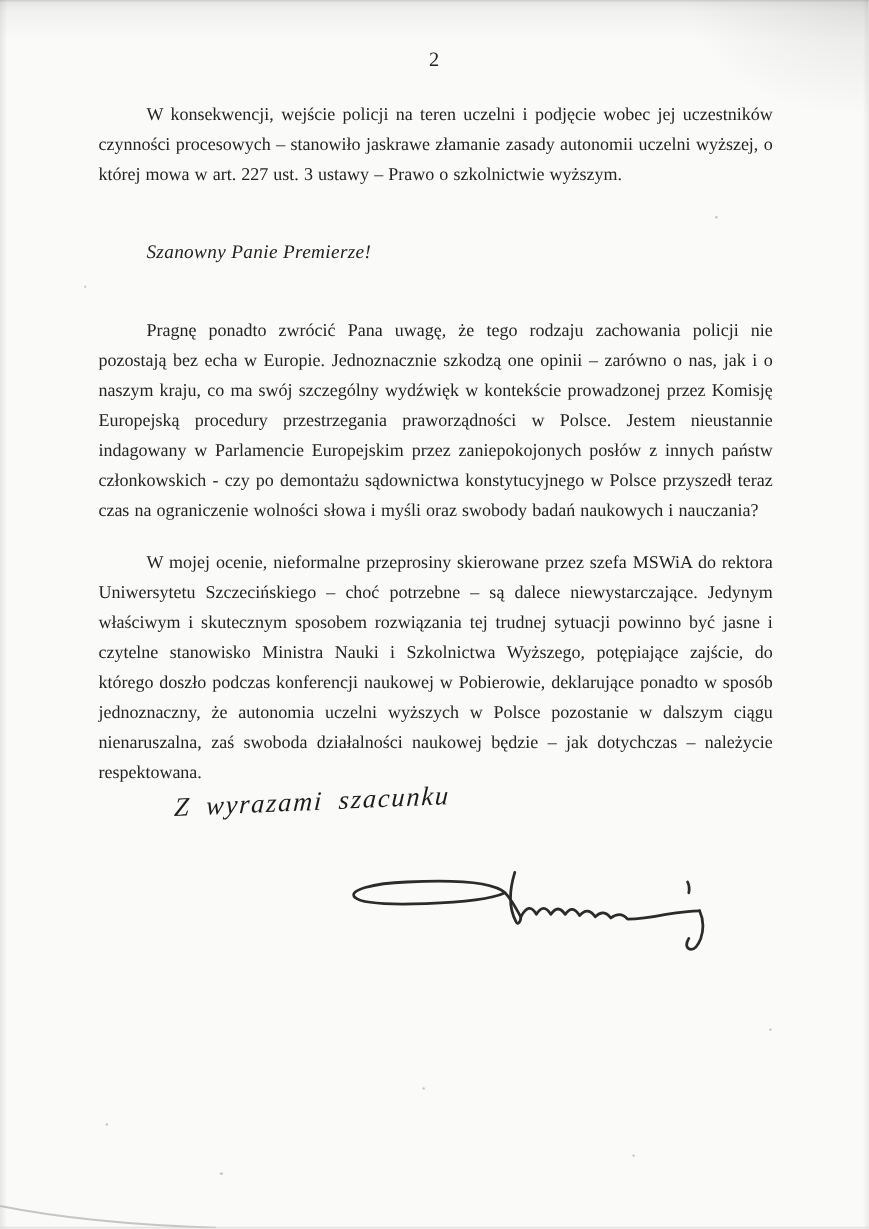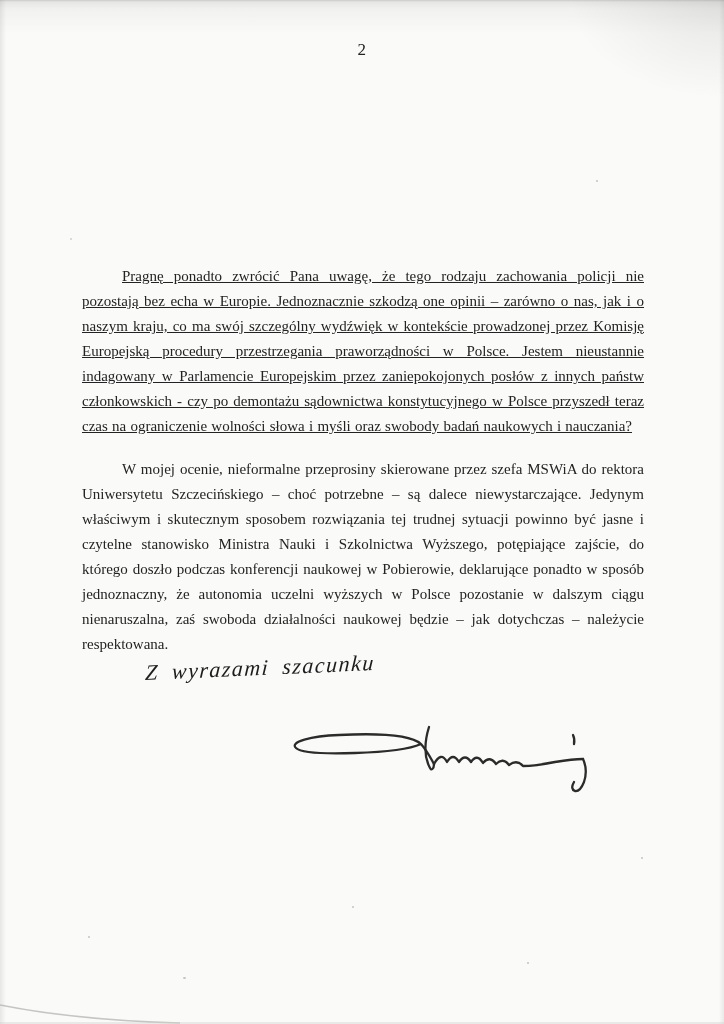--- a/index.html
+++ b/index.html
@@ -46,21 +46,21 @@
   }
   .p1 { top: 84px; }
   .salutation {
     position: absolute;
     left: 122px;
     top: 202px;
     font-size: 16px;
     font-style: italic;
     letter-spacing: 0.3px;
   }
-  .p2 { top: 264px; text-decoration: underline; }
+  .p2 { top: 264px; }
   .p3 { top: 446px; margin-top: 11px; }
   .closing-handwritten {
     position: absolute;
     left: 146px;
     top: 660px;
     font-size: 22px;
     font-style: italic;
     letter-spacing: 1.5px;
     word-spacing: 6px;
     color: #1d1d1d;
@@ -94,21 +94,23 @@
 </head>
 <body>
 
 <div class="scan-page">
 
   <div class="edge-left"></div>
   <div class="edge-right"></div>
 
   <div class="page-number">2</div>
 
+  <div class="para p1">W konsekwencji, wejście policji na teren uczelni i podjęcie wobec jej uczestników czynności procesowych – stanowiło jaskrawe złamanie zasady autonomii uczelni wyższej, o której mowa w art. 227 ust. 3 ustawy – Prawo o szkolnictwie wyższym.</div>
 
+  <div class="salutation">Szanowny Panie Premierze!</div>
 
   <div class="para p2">Pragnę ponadto zwrócić Pana uwagę, że tego rodzaju zachowania policji nie pozostają bez echa w Europie. Jednoznacznie szkodzą one opinii – zarówno o nas, jak i o naszym kraju, co ma swój szczególny wydźwięk w kontekście prowadzonej przez Komisję Europejską procedury przestrzegania praworządności w Polsce. Jestem nieustannie indagowany w Parlamencie Europejskim przez zaniepokojonych posłów z innych państw członkowskich - czy po demontażu sądownictwa konstytucyjnego w Polsce przyszedł teraz czas na ograniczenie wolności słowa i myśli oraz swobody badań naukowych i nauczania?</div>
 
   <div class="para p3">W mojej ocenie, nieformalne przeprosiny skierowane przez szefa MSWiA do rektora Uniwersytetu Szczecińskiego – choć potrzebne – są dalece niewystarczające. Jedynym właściwym i skutecznym sposobem rozwiązania tej trudnej sytuacji powinno być jasne i czytelne stanowisko Ministra Nauki i Szkolnictwa Wyższego, potępiające zajście, do którego doszło podczas konferencji naukowej w Pobierowie, deklarujące ponadto w sposób jednoznaczny, że autonomia uczelni wyższych w Polsce pozostanie w dalszym ciągu nienaruszalna, zaś swoboda działalności naukowej będzie – jak dotychczas – należycie respektowana.</div>
 
   <div class="closing-handwritten">Z wyrazami szacunku</div>
 
   <svg class="signature-svg" width="340" height="100" viewBox="0 0 340 100" fill="none">
     <g stroke="#1a1a1a" stroke-width="2.3" stroke-linecap="round" stroke-linejoin="round" opacity="0.92">
 

